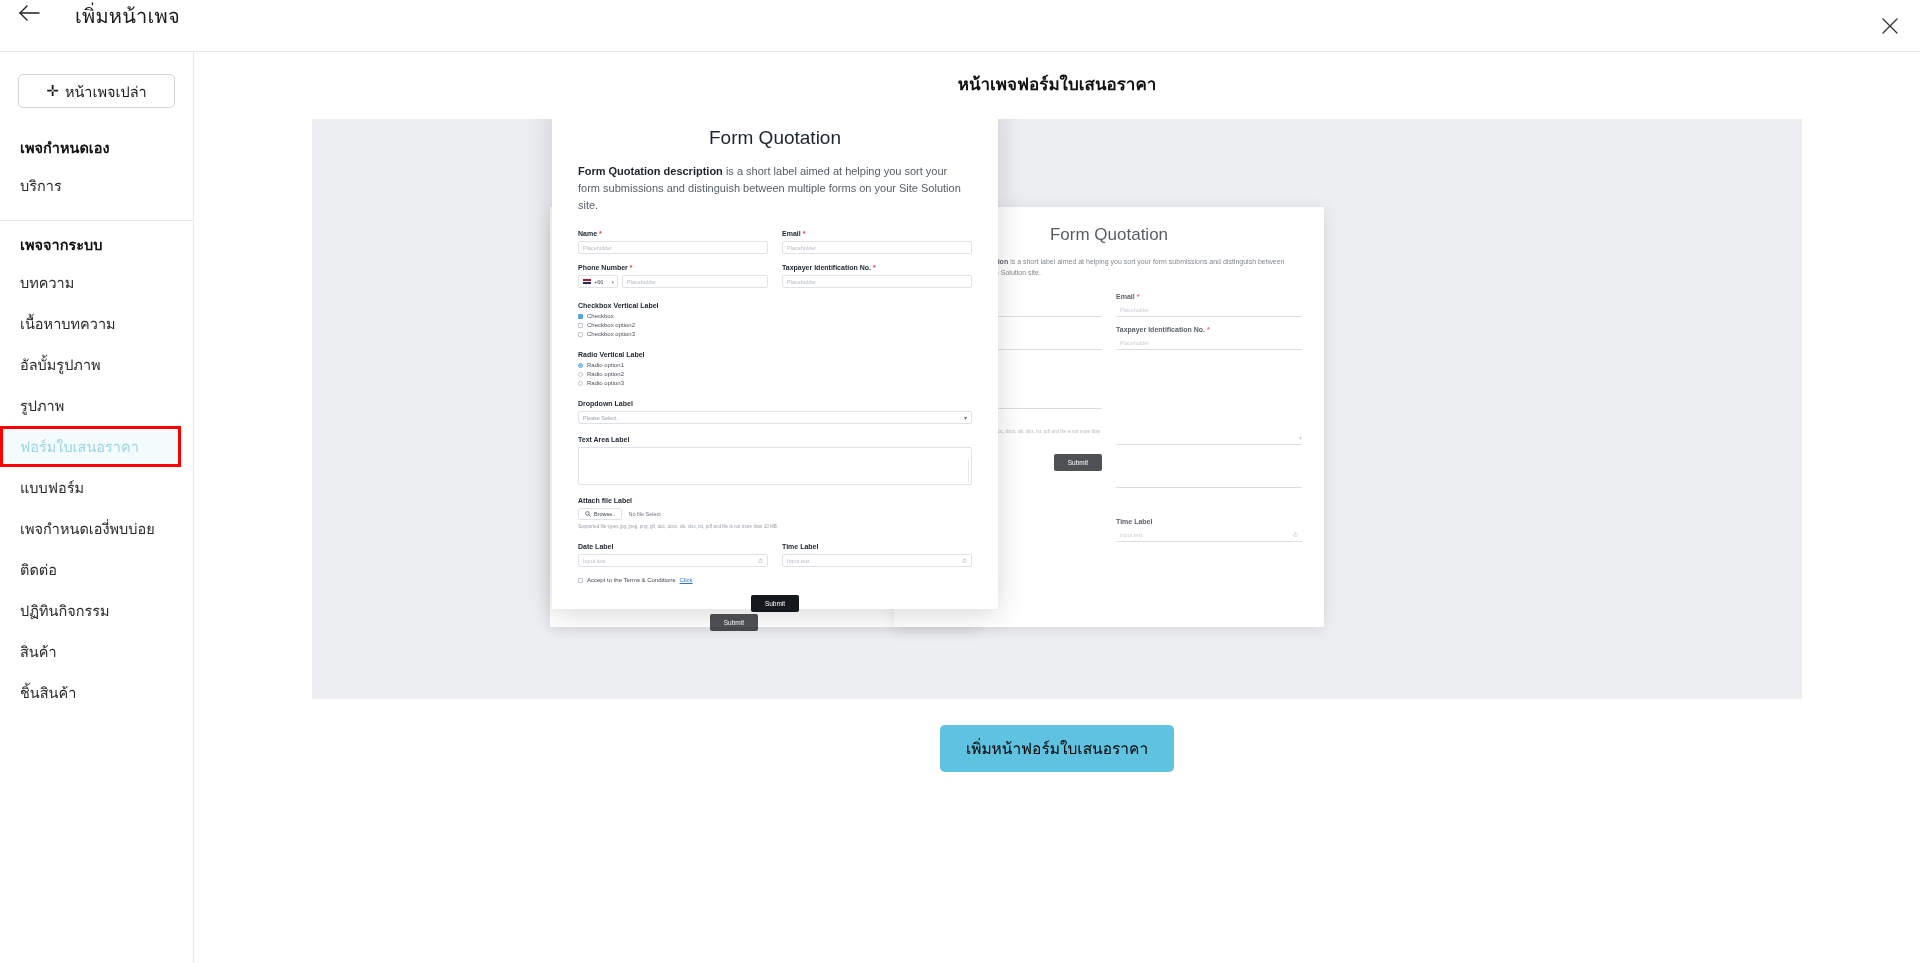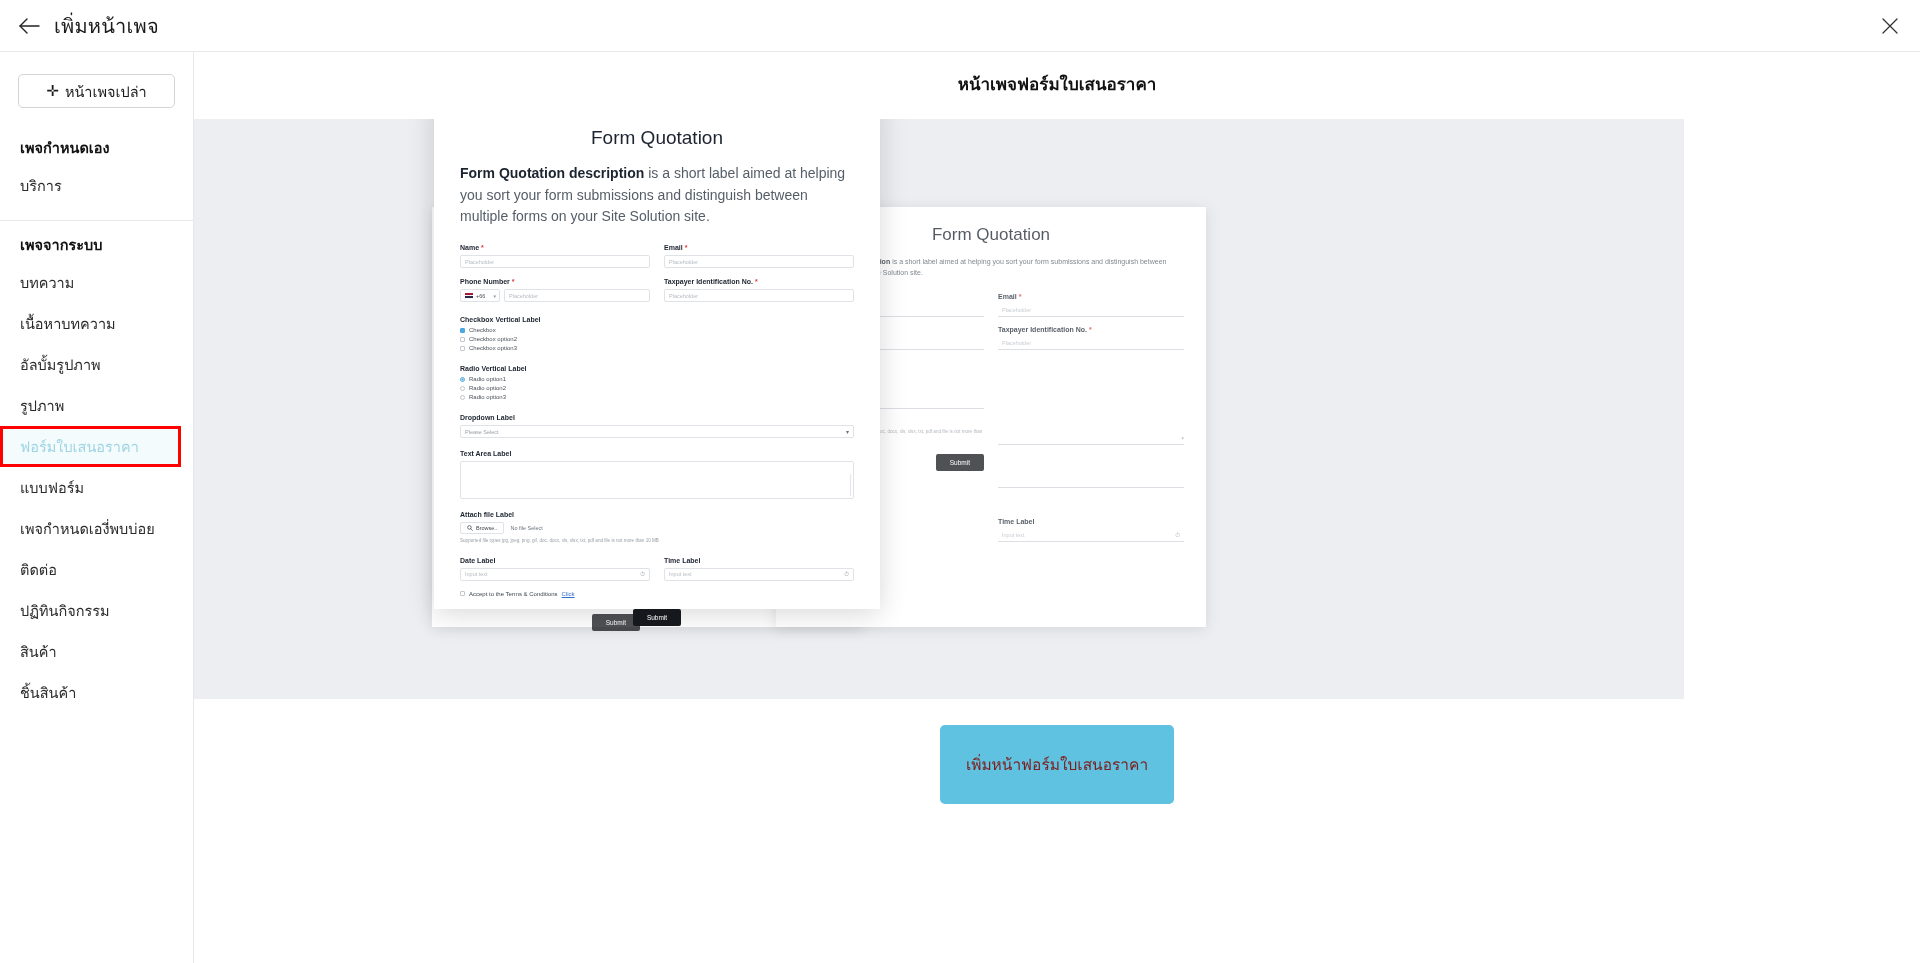--- a/index.html
+++ b/index.html
@@ -7,22 +7,23 @@
     width: 1920px; height: 963px;
     font-family: "Liberation Sans", "DejaVu Sans", sans-serif;
     background: #ffffff; overflow: hidden;
   }
 
   
   .topbar {
     height: 52px; width: 100%;
     background: #ffffff;
     border-bottom: 1px solid #e8e8e8;
-    display: flex; align-items: center;
+    display: flex; 
     position: relative;
+    gap: 21px;
   }
   .back-arrow {
     margin-left: 16px; width: 26px; height: 26px;
     display: flex; align-items: center; justify-content: center;
     color: #222; cursor: pointer;
   }
   .topbar-title {
     margin-left: 12px; font-size: 20px; color: #1b1b1b; font-weight: 400;
     letter-spacing: .2px;
   }
@@ -61,21 +62,21 @@
   .side-sep { height: 1px; background: #e8e8e8; margin: 14px 0 6px 0; }
   .side-item.highlight {
     color: #9fd4e3; background: #f4fbfd;
     border: 3px solid #ff0000; padding: 6px 0 6px 17px;
     margin-right: 12px;
   }
 
   
   .main {
     flex: 1; background: #ffffff; position: relative;
-    display: flex; flex-direction: column; 
+    display: flex; flex-direction: column; align-items: center;
     padding-top: 18px;
   }
   .main-title {
     font-size: 17px; font-weight: 700; color: #111; text-align: center;
   }
   .main-sub {
     margin-top: 12px; font-size: 15px; color: #2e2e2e; text-align: center;
   }
 
   
@@ -181,22 +182,22 @@
     background: #15181c; color: #fff; font-size: 6.5px;
     padding: 5px 14px; border-radius: 2px; cursor: pointer;
   }
   .submit-wrap.right { justify-content: flex-end; }
 
   
   .cta-wrap {
     width: 100%; display: flex; justify-content: center; margin-top: 26px;
   }
   .cta-btn {
-    background: #5ec2e0; color: #7f1d1d; font-size: 15.5px;
-    padding: 27px 26px; border-radius: 5px; cursor: pointer; border: none;
+    background: #5ec2e0; color: #000000; font-size: 15.5px;
+    padding: 11px 26px; border-radius: 5px; cursor: pointer; border: none;
     font-family: "Liberation Sans", sans-serif;
   }
 </style>
 </head>
 <body>
 
 <div class="topbar">
   <div class="back-arrow">
     <svg width="22" height="16" viewBox="0 0 22 16" aria-hidden="true">
       <path d="M9 1 L2 8 L9 15" fill="none" stroke="#222" stroke-width="1.4" stroke-linecap="round" stroke-linejoin="round"></path>
@@ -446,21 +447,21 @@
               </div>
             </div>
           </div>
         </div>
       </div>
 
       <div class="card center">
         <div class="card-inner" style="padding:28px 26px;">
           <div class="f-title" style="font-size:19px;margin-bottom:14px;">Form Quotation</div>
 
-          <div class="f-desc" style="font-size:14px;margin-bottom:16px;">
+          <div class="f-desc" style="font-size:11px;margin-bottom:16px;">
             <b>Form Quotation description</b>
             <span>is a short label aimed at helping you sort your form submissions and distinguish between multiple forms on your Site Solution site.</span>
           </div>
 
           <div class="f-row">
             <div class="f-col">
               <span class="f-label">
                 <span>Name</span>
                 <span class="req">*</span>
               </span>

